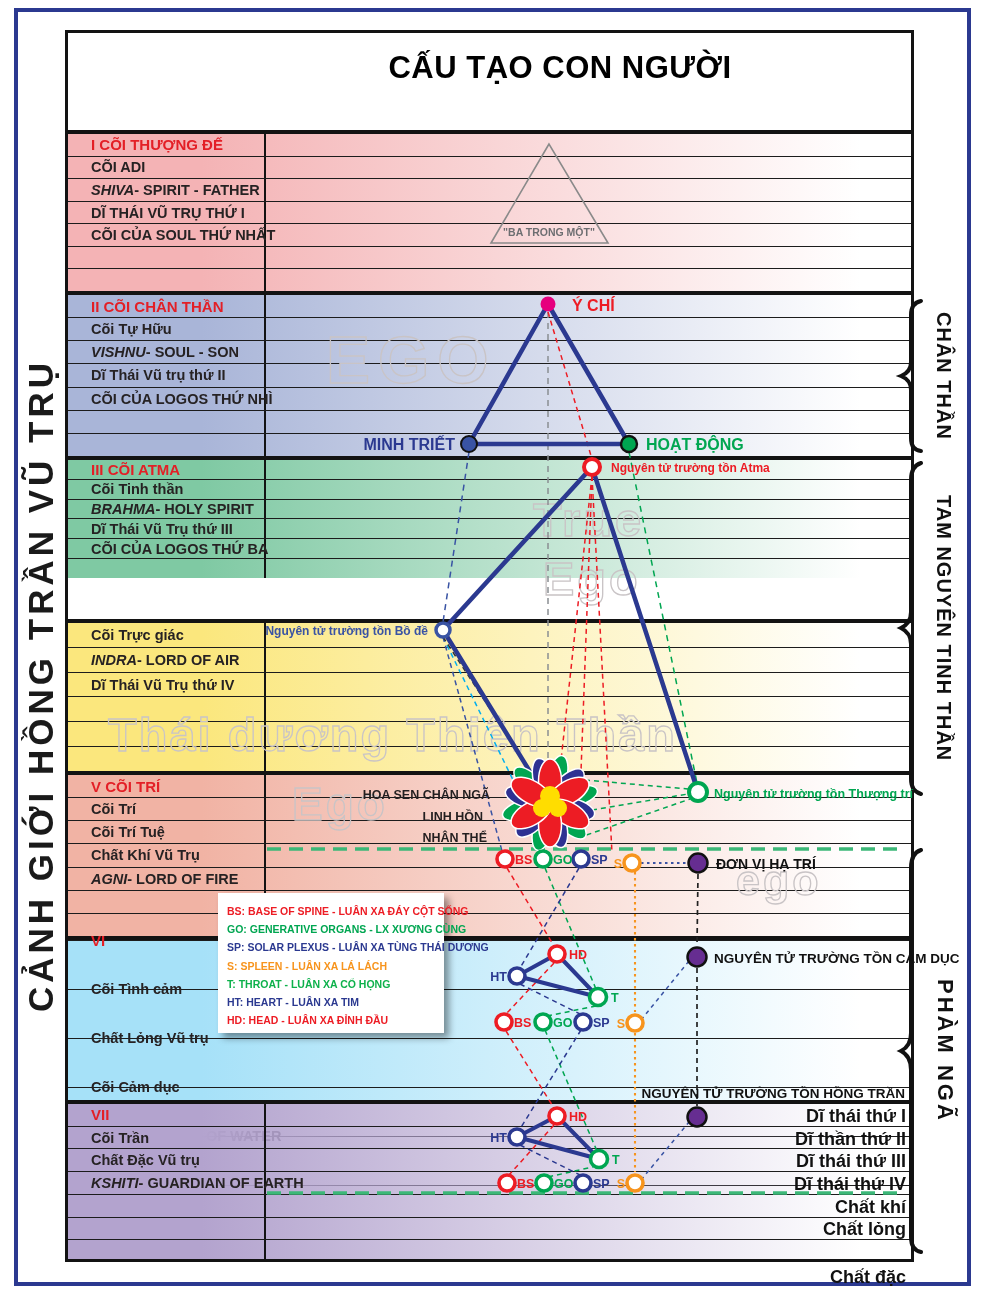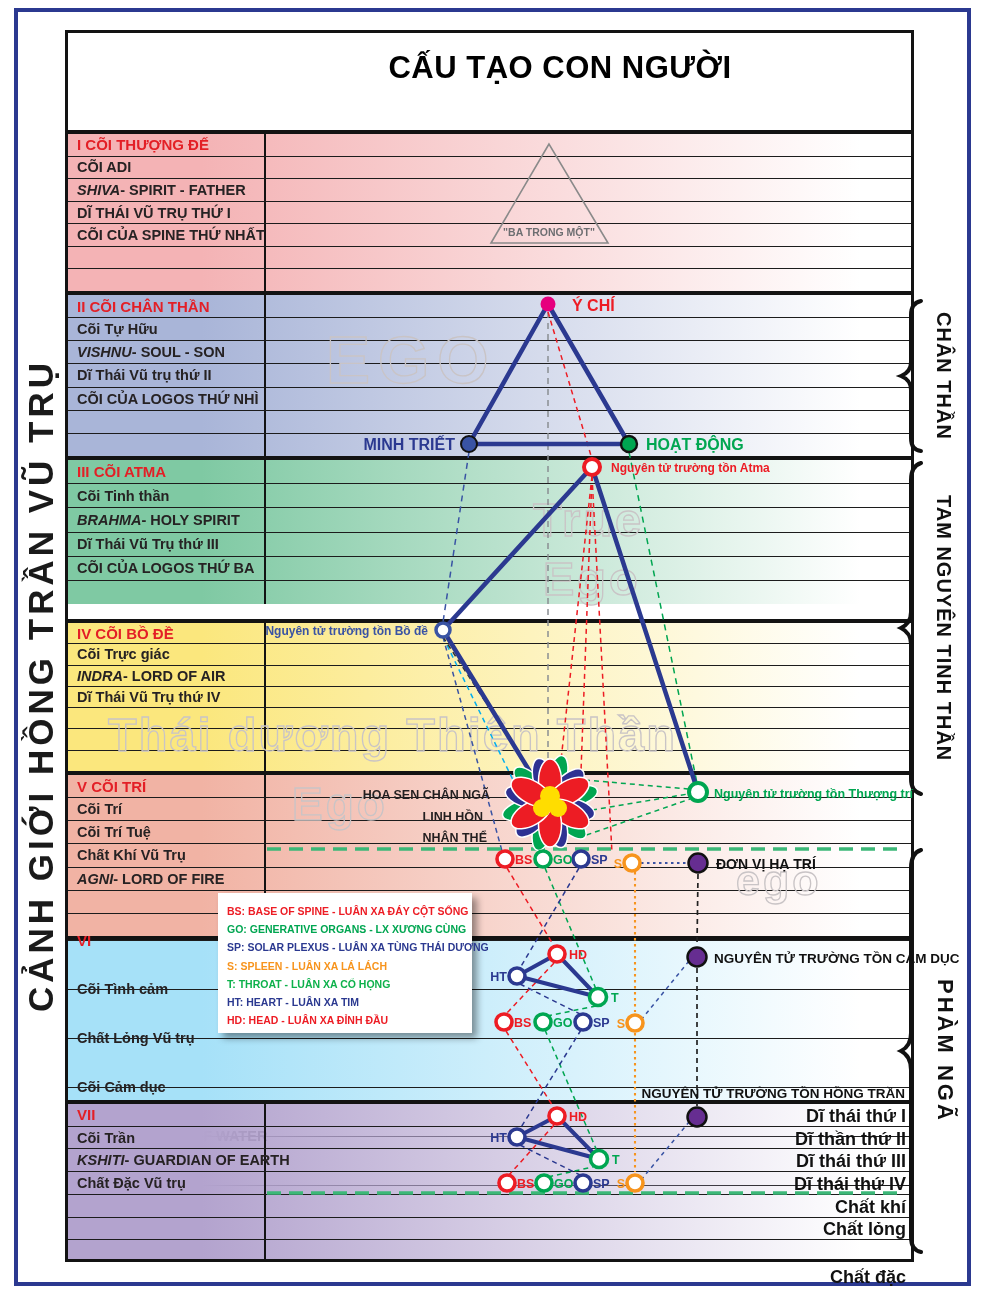--- a/index.html
+++ b/index.html
@@ -13,27 +13,27 @@
               font-size:31px;font-weight:800;letter-spacing:.5px;color:#000;z-index:25;white-space:nowrap;}
   .left-rail{position:absolute;left:16px;top:370px;width:50px;height:630px;display:flex;
              align-items:center;justify-content:center;z-index:25;}
   .left-rail span{writing-mode:vertical-rl;transform:rotate(180deg);font-size:35px;font-weight:800;
                   letter-spacing:4px;white-space:nowrap;color:#1a1a1a;}
   .band{position:absolute;left:66px;width:846px;box-sizing:border-box;border-top:4px solid #131313;
         display:flex;flex-direction:column;z-index:1;}
   .row{flex:1;border-bottom:1px solid #1c1c1c;position:relative;}
   .row:last-child{border-bottom:none;}
   .lcell{position:absolute;left:0;top:0;bottom:0;width:200px;border-right:2.5px solid #131313;
-         box-sizing:border-box;display:flex;align-items:center;padding-left:11px;
+         box-sizing:border-box;display:flex;align-items:center;padding-left:25px;
          font-size:14.5px;font-weight:700;white-space:nowrap;overflow:visible;color:#262223;}
   .lcell .hdr{color:#e31f26;font-weight:800;font-size:15px;}
   .lcell .it{font-style:italic;}
   .brace-label{position:absolute;display:flex;align-items:center;justify-content:center;z-index:25;}
   .brace-label span{writing-mode:vertical-rl;font-weight:800;color:#111;white-space:nowrap;letter-spacing:1px;}
-  .legend{position:absolute;left:218px;top:893px;width:254px;height:140px;background:#fff;
+  .legend{position:absolute;left:218px;top:893px;width:226px;height:140px;background:#fff;
           box-shadow:5px 5px 7px rgba(0,0,0,.4);padding:9px 0 0 9px;box-sizing:border-box;z-index:30;}
   .legend div{font-size:10.5px;font-weight:800;line-height:18.2px;white-space:nowrap;}
   .ether{position:absolute;font-size:18px;font-weight:800;color:#111;z-index:25;white-space:nowrap;}
   .wm{position:absolute;color:transparent;-webkit-text-stroke:1.3px #c9c4c6;font-weight:700;
       z-index:6;white-space:nowrap;}
   svg.overlay{position:absolute;left:0;top:0;z-index:20;pointer-events:none;}
   svg text{font-family:"Liberation Sans","DejaVu Sans",sans-serif;font-weight:800;}
 </style>
 </head>
 <body>
@@ -68,21 +68,21 @@
         </div>
         <div class="row">
           <div class="lcell">
             <span class="it"></span>
             <span>DĨ THÁI VŨ TRỤ THỨ I</span>
           </div>
         </div>
         <div class="row">
           <div class="lcell">
             <span class="it"></span>
-            <span>CÕI CỦA SPINE THỨ NHẤT</span>
+            <span>CÕI CỦA SOUL THỨ NHẤT</span>
           </div>
         </div>
         <div class="row">
           <div class="lcell">
             <span class="it"></span>
             <span></span>
           </div>
         </div>
         <div class="row">
           <div class="lcell">
@@ -127,21 +127,21 @@
             <span></span>
           </div>
         </div>
         <div class="row">
           <div class="lcell">
             <span class="it"></span>
             <span></span>
           </div>
         </div>
       </div>
-      <div class="band" style="top: 456px; height: 148px; background: linear-gradient(90deg, rgb(127, 201, 163) 0%, rgb(127, 201, 163) 16%, rgba(127, 201, 163, 0) 94%);">
+      <div class="band" style="top: 456px; height: 122px; background: linear-gradient(90deg, rgb(127, 201, 163) 0%, rgb(127, 201, 163) 16%, rgba(127, 201, 163, 0) 94%);">
         <div class="row">
           <div class="lcell">
             <span class="hdr">III CÕI ATMA</span>
           </div>
         </div>
         <div class="row">
           <div class="lcell">
             <span class="it"></span>
             <span>Cõi Tinh thần</span>
           </div>
@@ -167,25 +167,20 @@
         <div class="row">
           <div class="lcell">
             <span class="it"></span>
             <span></span>
           </div>
         </div>
       </div>
       <div class="band" style="top: 619px; height: 152px; background: linear-gradient(90deg, rgb(251, 231, 125) 0%, rgb(251, 231, 125) 16%, rgba(251, 231, 125, 0) 94%);">
         <div class="row">
           <div class="lcell">
-            <span class="hdr">IV CÕI BỒ ĐỀ</span>
-          </div>
-        </div>
-        <div class="row">
-          <div class="lcell">
             <span class="it"></span>
             <span>Cõi Trực giác</span>
           </div>
         </div>
         <div class="row">
           <div class="lcell">
             <span class="it">INDRA</span>
             <span> - LORD OF AIR</span>
           </div>
         </div>
@@ -307,28 +302,28 @@
           </div>
         </div>
         <div class="row">
           <div class="lcell">
             <span class="it"></span>
             <span>Cõi Trần</span>
           </div>
         </div>
         <div class="row">
           <div class="lcell">
+            <span class="it"></span>
+            <span>Chất Đặc Vũ trụ</span>
+          </div>
+        </div>
+        <div class="row">
+          <div class="lcell">
             <span class="it">KSHITI</span>
             <span> - GUARDIAN OF EARTH</span>
-          </div>
-        </div>
-        <div class="row">
-          <div class="lcell">
-            <span class="it"></span>
-            <span>Chất Đặc Vũ trụ</span>
           </div>
         </div>
         <div class="row">
           <div class="lcell">
             <span class="it"></span>
             <span></span>
           </div>
         </div>
         <div class="row">
           <div class="lcell">

